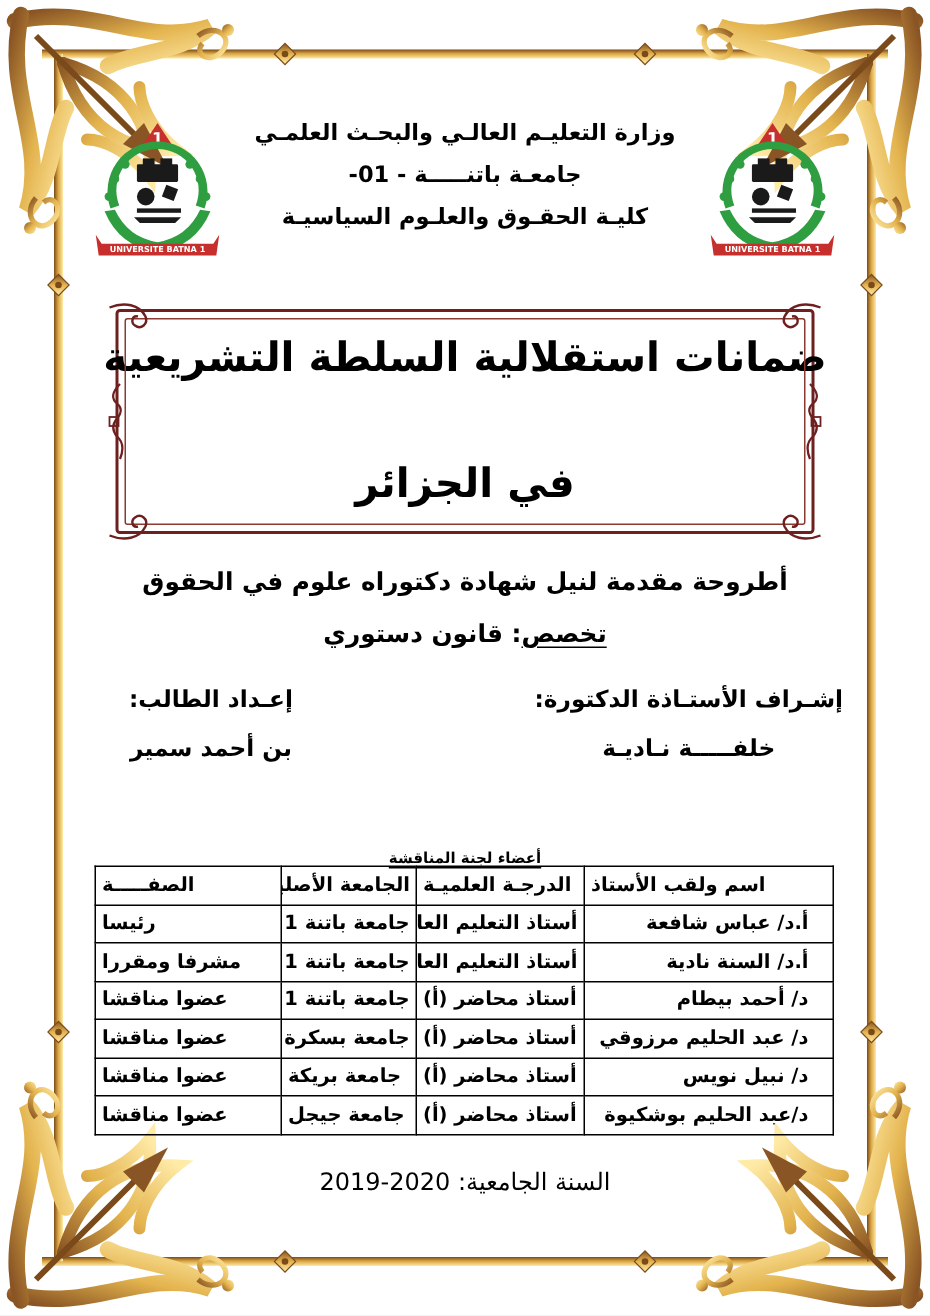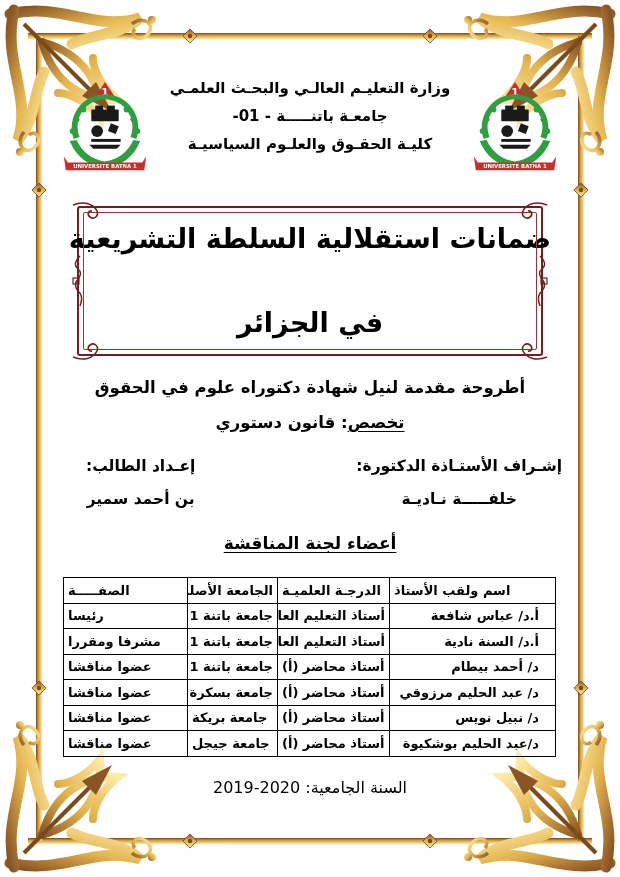--- a/index.html
+++ b/index.html
@@ -40,21 +40,21 @@
   
   .thesis-block{position:absolute;top:370px;right:0;left:0;text-align:center;font-weight:bold;font-size:16.5px;line-height:35px;}
   .u{text-decoration:underline;text-underline-offset:3px;}
 
   
   .authors-row{position:absolute;top:450px;right:58px;left:86px;display:flex;justify-content:space-between;font-weight:bold;font-size:15.5px;line-height:33px;}
   .author-block{text-align:center;}
   .author-block .lbl{white-space:nowrap;}
 
   
-  .committee-caption{position:absolute;top:533px;right:0;left:0;text-align:center;font-weight:bold;font-size:17px;}
+  .committee-caption{position:absolute;top:567px;right:0;left:0;text-align:center;font-weight:bold;font-size:10px;}
   table.committee{
     position:absolute;top:577px;right:64px;left:64px;
     border-collapse:collapse;table-layout:fixed;width:492px;
     font-weight:bold;font-size:13px;
   }
   table.committee th,table.committee td{
     border:1.4px solid #000;height:24.5px;text-align:left;vertical-align:middle;
     padding:0 4px;overflow:hidden;white-space:nowrap;
   }
   table.committee .col-name{width:166px;}

